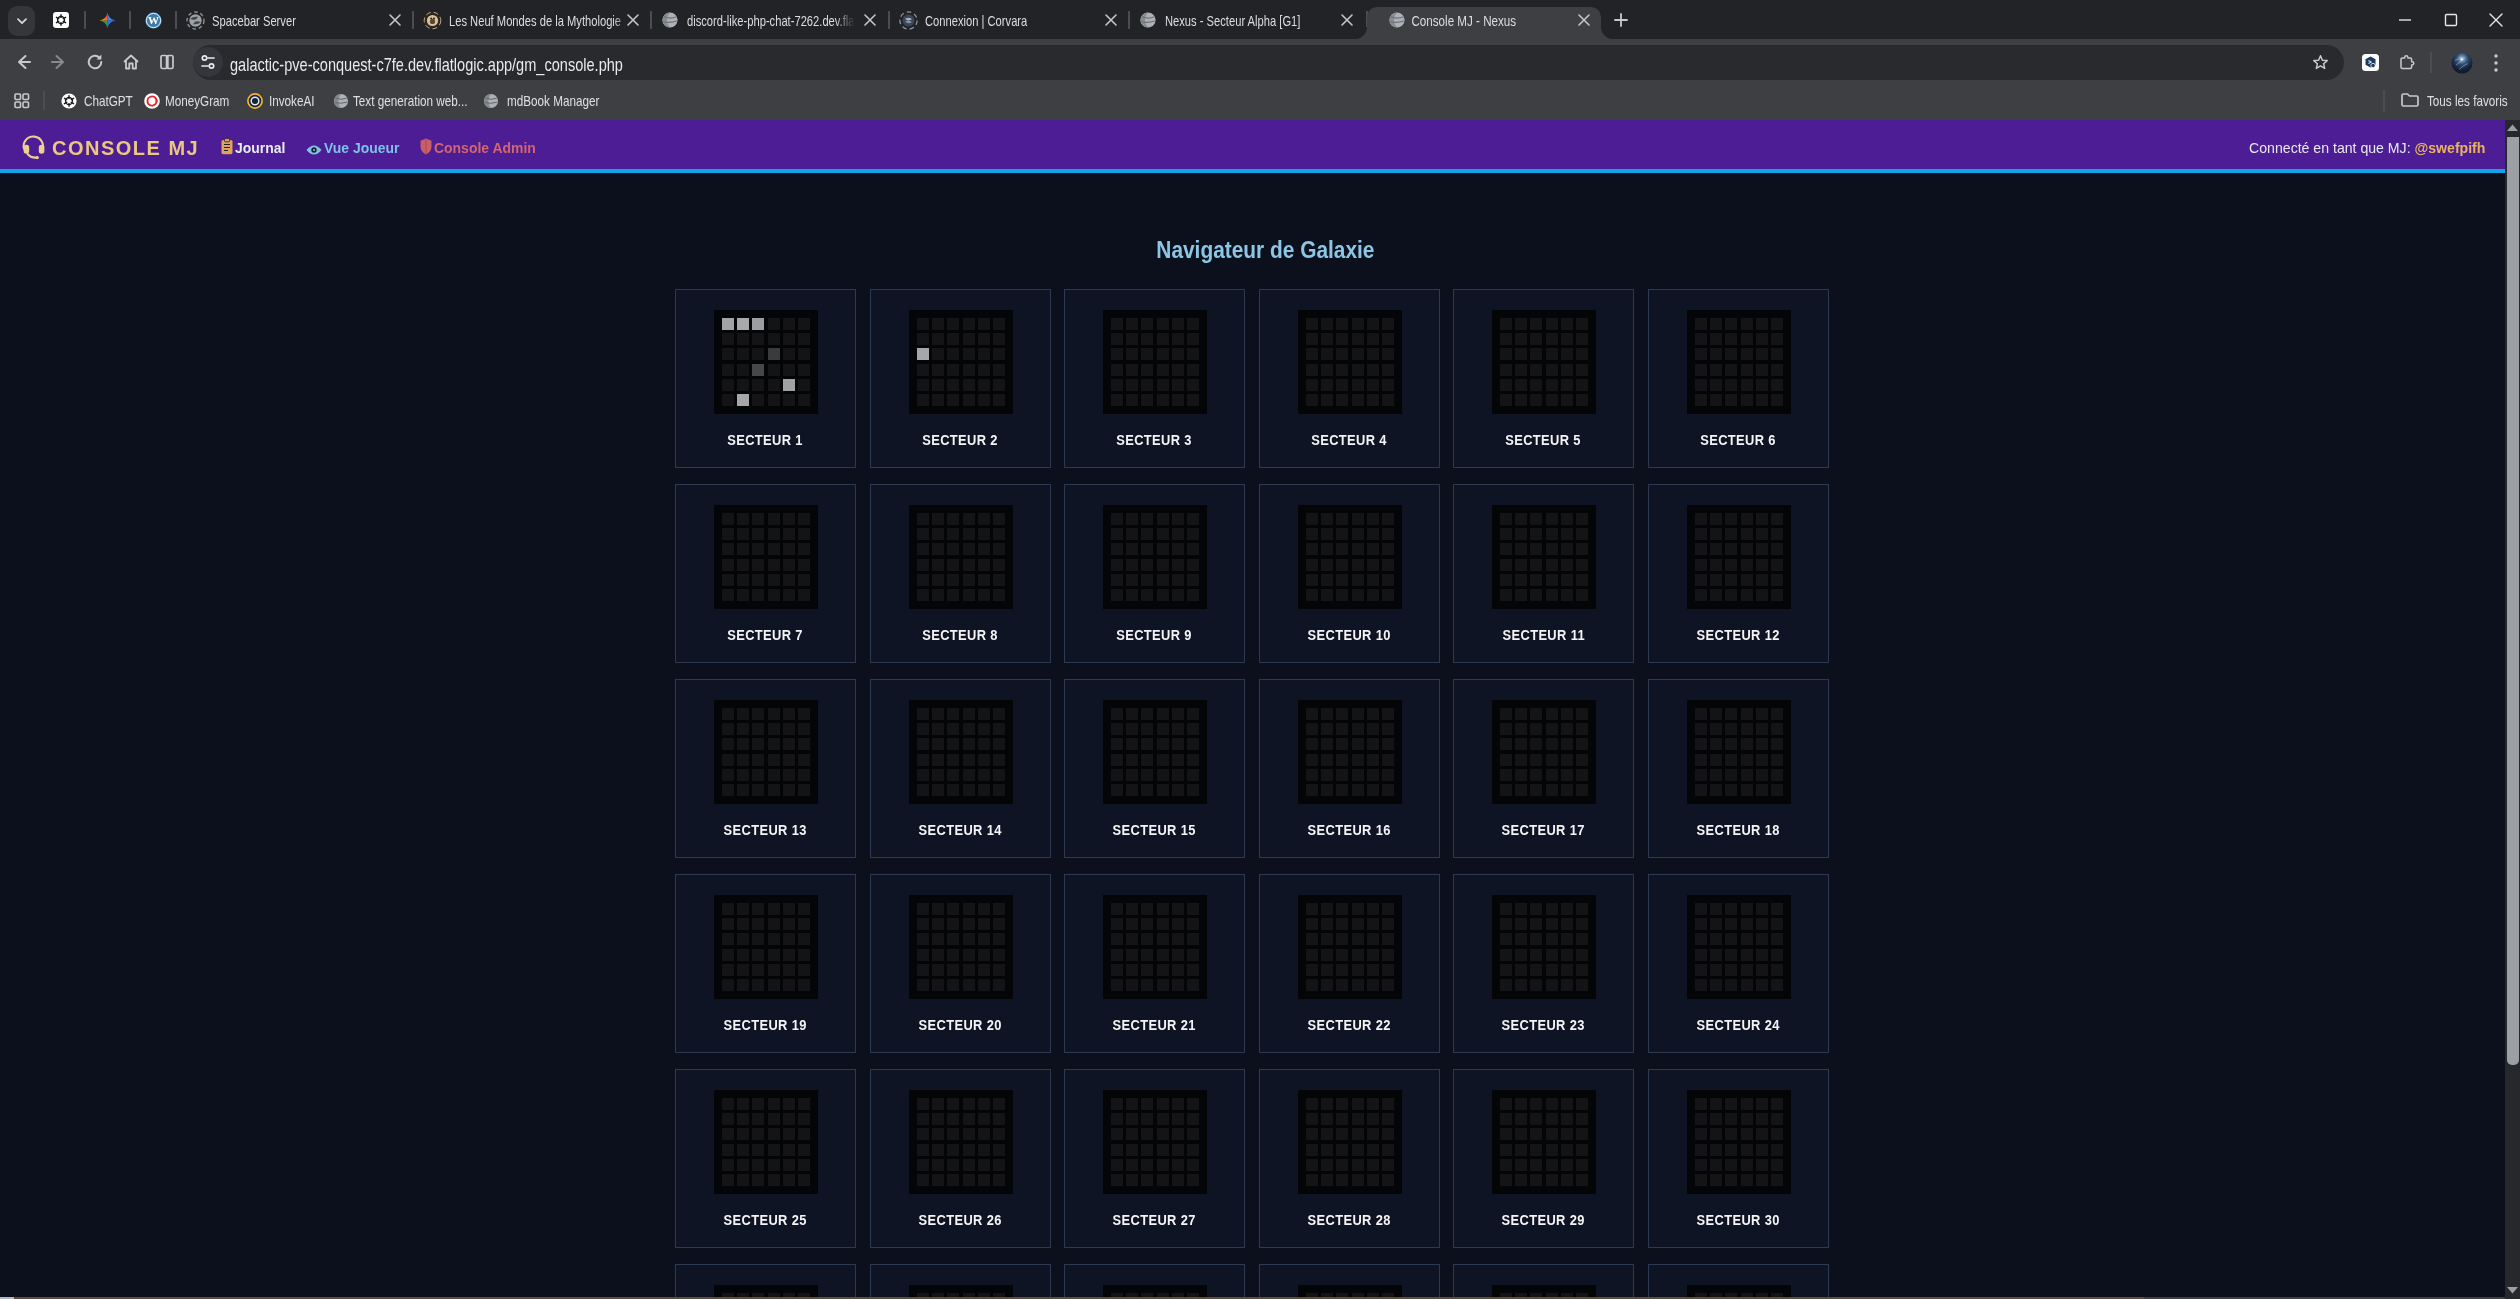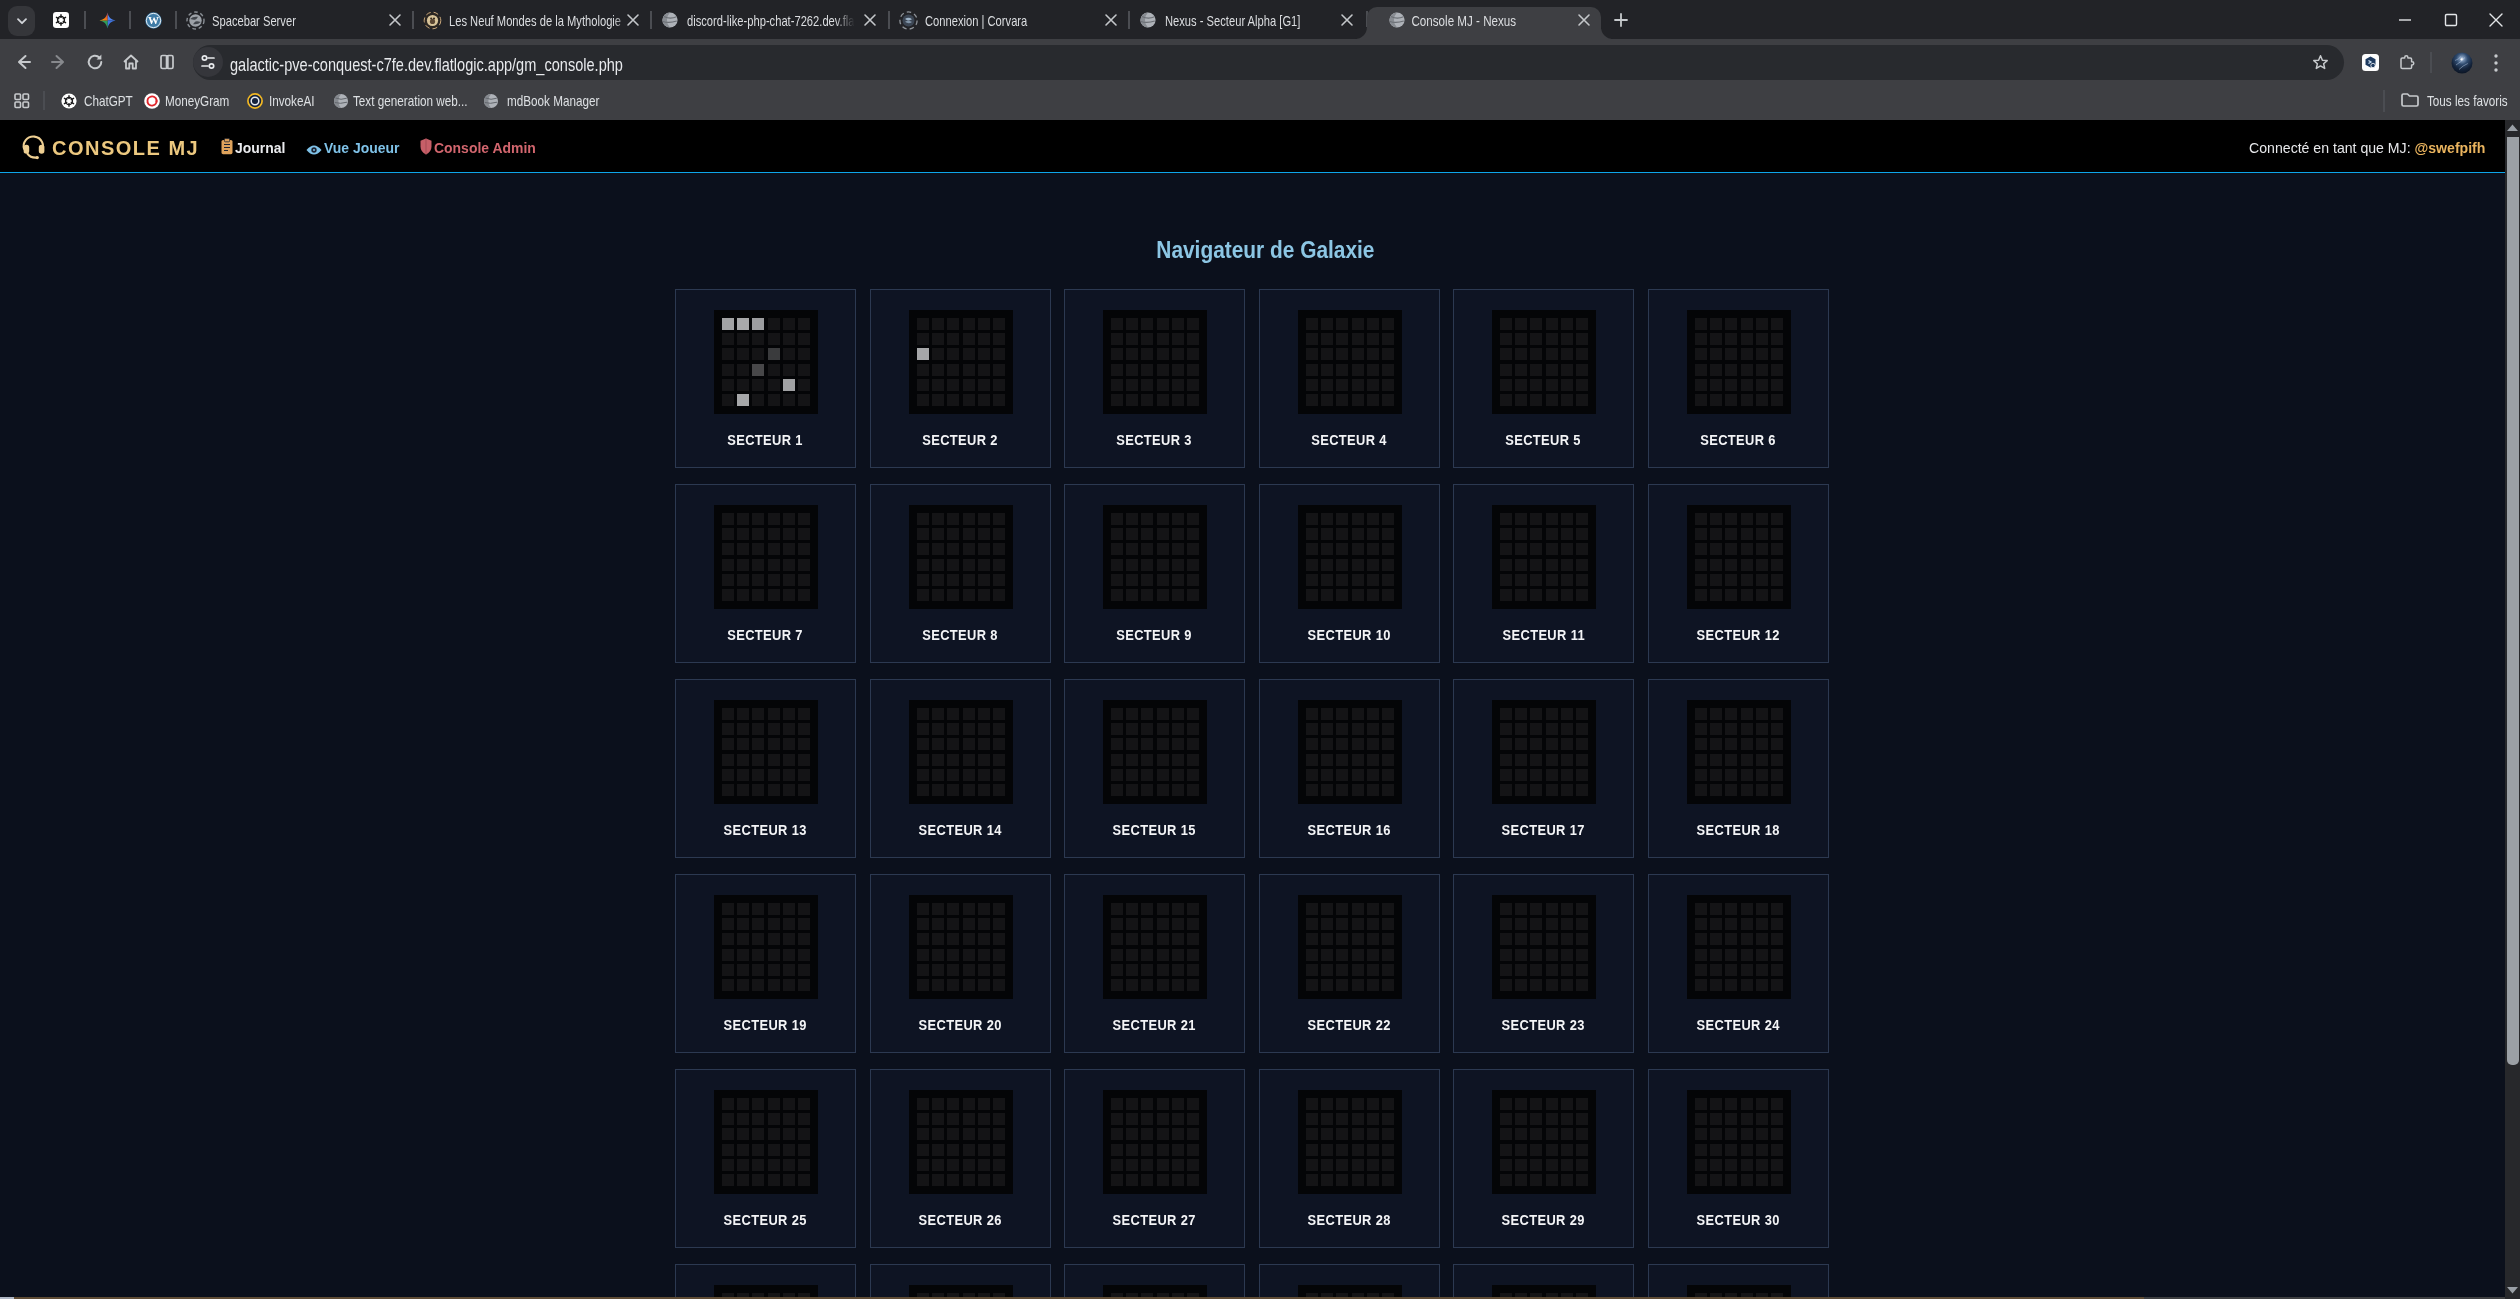--- a/index.html
+++ b/index.html
@@ -1,19 +1,19 @@
 <!DOCTYPE html>
 <html><head><meta charset="utf-8"><style>
 *{margin:0;padding:0;box-sizing:border-box}
 html,body{width:2520px;height:1299px;overflow:hidden;background:#0b101c;font-family:"Liberation Sans",sans-serif}
 .abs{position:absolute}
 #strip{left:0;top:0;width:2520px;height:39px;background:#222327}
 #toolbar{left:0;top:39px;width:2520px;height:42px;background:#3e3f43}
 #bookmarks{left:0;top:81px;width:2520px;height:39px;background:#3e3f43}
-#appheader{left:0;top:120px;width:2505px;height:53px;background:#000000;border-bottom:1px solid #0ea5e9}
+#appheader{left:0;top:120px;width:2505px;height:53px;background:#4c1d95;border-bottom:4px solid #0ea5e9}
 #page{left:0;top:175px;width:2505px;height:1124px;background:#0b101c}
 .tabtitle{font-size:15px;color:#dcdee1;white-space:nowrap;transform:scaleX(0.745);transform-origin:left center;display:inline-block}
 .fade{-webkit-mask-image:linear-gradient(90deg,#000 calc(100% - 26px),transparent 100%)}
 .sepv{width:2px;background:#4b4d52}
 .bmlabel{font-size:15px;color:#dde0e3;white-space:nowrap;transform:scaleX(0.78);transform-origin:left center;display:inline-block}
 .card{border:1px solid #2c3951;background:#0e1423}
 .panel{position:absolute;left:38px;top:20px;width:104px;height:104px;background:#040507;padding:8px}
 .cell{position:absolute;width:12px;height:12px;background:#141416}
 .seclabel{position:absolute;left:0;width:100%;top:142px;text-align:center;font-size:14px;font-weight:bold;color:#f3f4f6}
 .seclabel span{display:inline-block;transform:scaleX(0.92);transform-origin:center;letter-spacing:0.4px}

